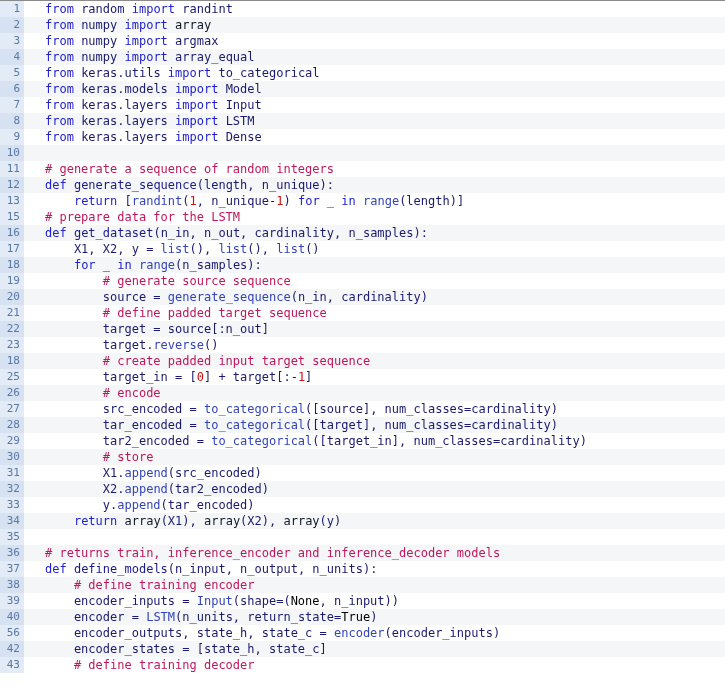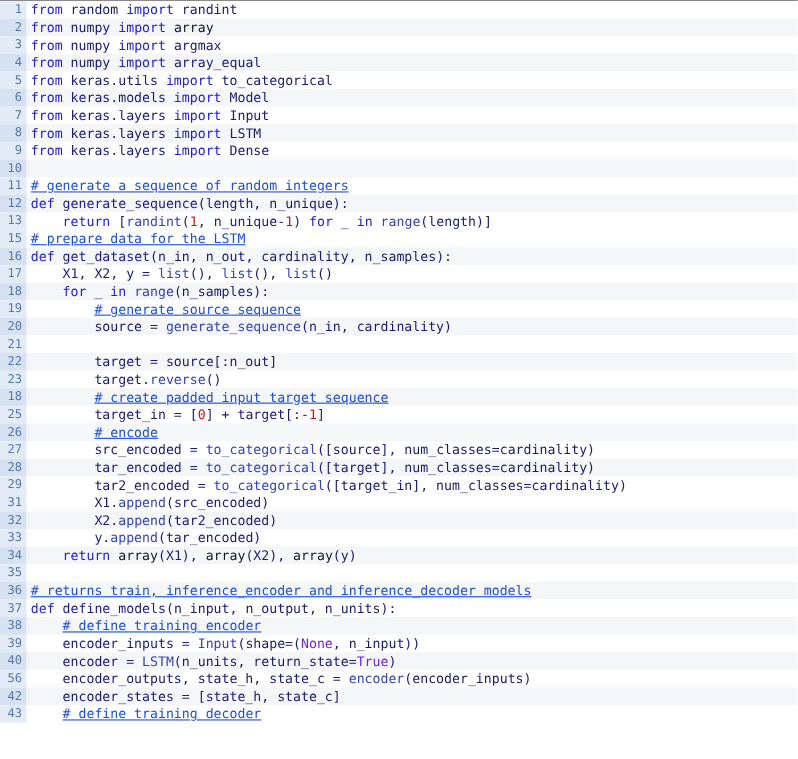--- a/index.html
+++ b/index.html
@@ -45,31 +45,31 @@
     color: #5878a8;
     letter-spacing: 0px;
     user-select: none;
   }
   .code-row.band-a .gutter { background: #e3ebf6; }
   .code-row.band-b .gutter { background: #d6e1f2; }
 
   .code-cell {
     flex: 1 1 auto;
     box-sizing: border-box;
-    padding-left: 4px;
+    padding-left: 21px;
     font-size: 12px;
     color: #1a1a6e;
     white-space: pre;
     overflow: hidden;
   }
 
   
   .k  { color: #2222cc; }            
-  .kc { color: #6d28d9; }            
-  .cm { color: #1d4ed8; text-decoration: underline; }            
+  .kc { color: #000000; }            
+  .cm { color: #be185d; }            
   .fn { color: #1a1a8c; }            
   .cl { color: #3344bb; }            
   .im { color: #0f172a; }            
   .nb { color: #cc1111; }            
   .p  { color: #1a1a6e; }            
 </style>
 </head>
 <body>
 
 <div id="code-listing">
@@ -85,29 +85,30 @@
     <div class="code-row band-b"><div class="gutter">10</div><div class="code-cell"></div></div>
     <div class="code-row band-a"><div class="gutter">11</div><div class="code-cell"><span class="cm"># generate a sequence of random integers</span></div></div>
     <div class="code-row band-b"><div class="gutter">12</div><div class="code-cell"><span class="k">def</span><span class="p"> </span><span class="fn">generate_sequence</span><span class="p">(length, n_unique):</span></div></div>
     <div class="code-row band-a"><div class="gutter">13</div><div class="code-cell"><span class="p">    </span><span class="k">return</span><span class="p"> [</span><span class="cl">randint</span><span class="p">(</span><span class="nb">1</span><span class="p">, n_unique-</span><span class="nb">1</span><span class="p">) </span><span class="k">for</span><span class="p"> _ </span><span class="k">in</span><span class="p"> </span><span class="cl">range</span><span class="p">(length)]</span></div></div>
     <div class="code-row band-a"><div class="gutter">15</div><div class="code-cell"><span class="cm"># prepare data for the LSTM</span></div></div>
     <div class="code-row band-b"><div class="gutter">16</div><div class="code-cell"><span class="k">def</span><span class="p"> </span><span class="fn">get_dataset</span><span class="p">(n_in, n_out, cardinality, n_samples):</span></div></div>
     <div class="code-row band-a"><div class="gutter">17</div><div class="code-cell"><span class="p">    X1, X2, y = </span><span class="cl">list</span><span class="p">(), </span><span class="cl">list</span><span class="p">(), </span><span class="cl">list</span><span class="p">()</span></div></div>
     <div class="code-row band-b"><div class="gutter">18</div><div class="code-cell"><span class="p">    </span><span class="k">for</span><span class="p"> _ </span><span class="k">in</span><span class="p"> </span><span class="cl">range</span><span class="p">(n_samples):</span></div></div>
     <div class="code-row band-a"><div class="gutter">19</div><div class="code-cell"><span class="p">        </span><span class="cm"># generate source sequence</span></div></div>
     <div class="code-row band-b"><div class="gutter">20</div><div class="code-cell"><span class="p">        source = </span><span class="cl">generate_sequence</span><span class="p">(n_in, cardinality)</span></div></div>
-    <div class="code-row band-a"><div class="gutter">21</div><div class="code-cell"><span class="p">        </span></div></div>
+    <div class="code-row band-a"><div class="gutter">21</div><div class="code-cell"><span class="p">        </span><span class="cm"># define padded target sequence</span></div></div>
     <div class="code-row band-b"><div class="gutter">22</div><div class="code-cell"><span class="p">        target = source[:n_out]</span></div></div>
     <div class="code-row band-a"><div class="gutter">23</div><div class="code-cell"><span class="p">        target.</span><span class="cl">reverse</span><span class="p">()</span></div></div>
     <div class="code-row band-b"><div class="gutter">18</div><div class="code-cell"><span class="p">        </span><span class="cm"># create padded input target sequence</span></div></div>
     <div class="code-row band-a"><div class="gutter">25</div><div class="code-cell"><span class="p">        target_in = [</span><span class="nb">0</span><span class="p">] + target[:-</span><span class="nb">1</span><span class="p">]</span></div></div>
     <div class="code-row band-b"><div class="gutter">26</div><div class="code-cell"><span class="p">        </span><span class="cm"># encode</span></div></div>
     <div class="code-row band-a"><div class="gutter">27</div><div class="code-cell"><span class="p">        src_encoded = </span><span class="cl">to_categorical</span><span class="p">([source], num_classes=cardinality)</span></div></div>
     <div class="code-row band-b"><div class="gutter">28</div><div class="code-cell"><span class="p">        tar_encoded = </span><span class="cl">to_categorical</span><span class="p">([target], num_classes=cardinality)</span></div></div>
     <div class="code-row band-a"><div class="gutter">29</div><div class="code-cell"><span class="p">        tar2_encoded = </span><span class="cl">to_categorical</span><span class="p">([target_in], num_classes=cardinality)</span></div></div>
+    <div class="code-row band-b"><div class="gutter">30</div><div class="code-cell"><span class="p">        </span><span class="cm"># store</span></div></div>
     <div class="code-row band-a"><div class="gutter">31</div><div class="code-cell"><span class="p">        X1.</span><span class="cl">append</span><span class="p">(src_encoded)</span></div></div>
     <div class="code-row band-b"><div class="gutter">32</div><div class="code-cell"><span class="p">        X2.</span><span class="cl">append</span><span class="p">(tar2_encoded)</span></div></div>
     <div class="code-row band-a"><div class="gutter">33</div><div class="code-cell"><span class="p">        y.</span><span class="cl">append</span><span class="p">(tar_encoded)</span></div></div>
     <div class="code-row band-b"><div class="gutter">34</div><div class="code-cell"><span class="p">    </span><span class="k">return</span><span class="p"> </span><span class="im">array</span><span class="p">(X1), </span><span class="im">array</span><span class="p">(X2), </span><span class="im">array</span><span class="p">(y)</span></div></div>
     <div class="code-row band-a"><div class="gutter">35</div><div class="code-cell"></div></div>
     <div class="code-row band-b"><div class="gutter">36</div><div class="code-cell"><span class="cm"># returns train, inference_encoder and inference_decoder models</span></div></div>
     <div class="code-row band-a"><div class="gutter">37</div><div class="code-cell"><span class="k">def</span><span class="p"> </span><span class="fn">define_models</span><span class="p">(n_input, n_output, n_units):</span></div></div>
     <div class="code-row band-b"><div class="gutter">38</div><div class="code-cell"><span class="p">    </span><span class="cm"># define training encoder</span></div></div>
     <div class="code-row band-a"><div class="gutter">39</div><div class="code-cell"><span class="p">    encoder_inputs = </span><span class="cl">Input</span><span class="p">(shape=(</span><span class="kc">None</span><span class="p">, n_input))</span></div></div>
     <div class="code-row band-b"><div class="gutter">40</div><div class="code-cell"><span class="p">    encoder = </span><span class="cl">LSTM</span><span class="p">(n_units, return_state=</span><span class="kc">True</span><span class="p">)</span></div></div>

